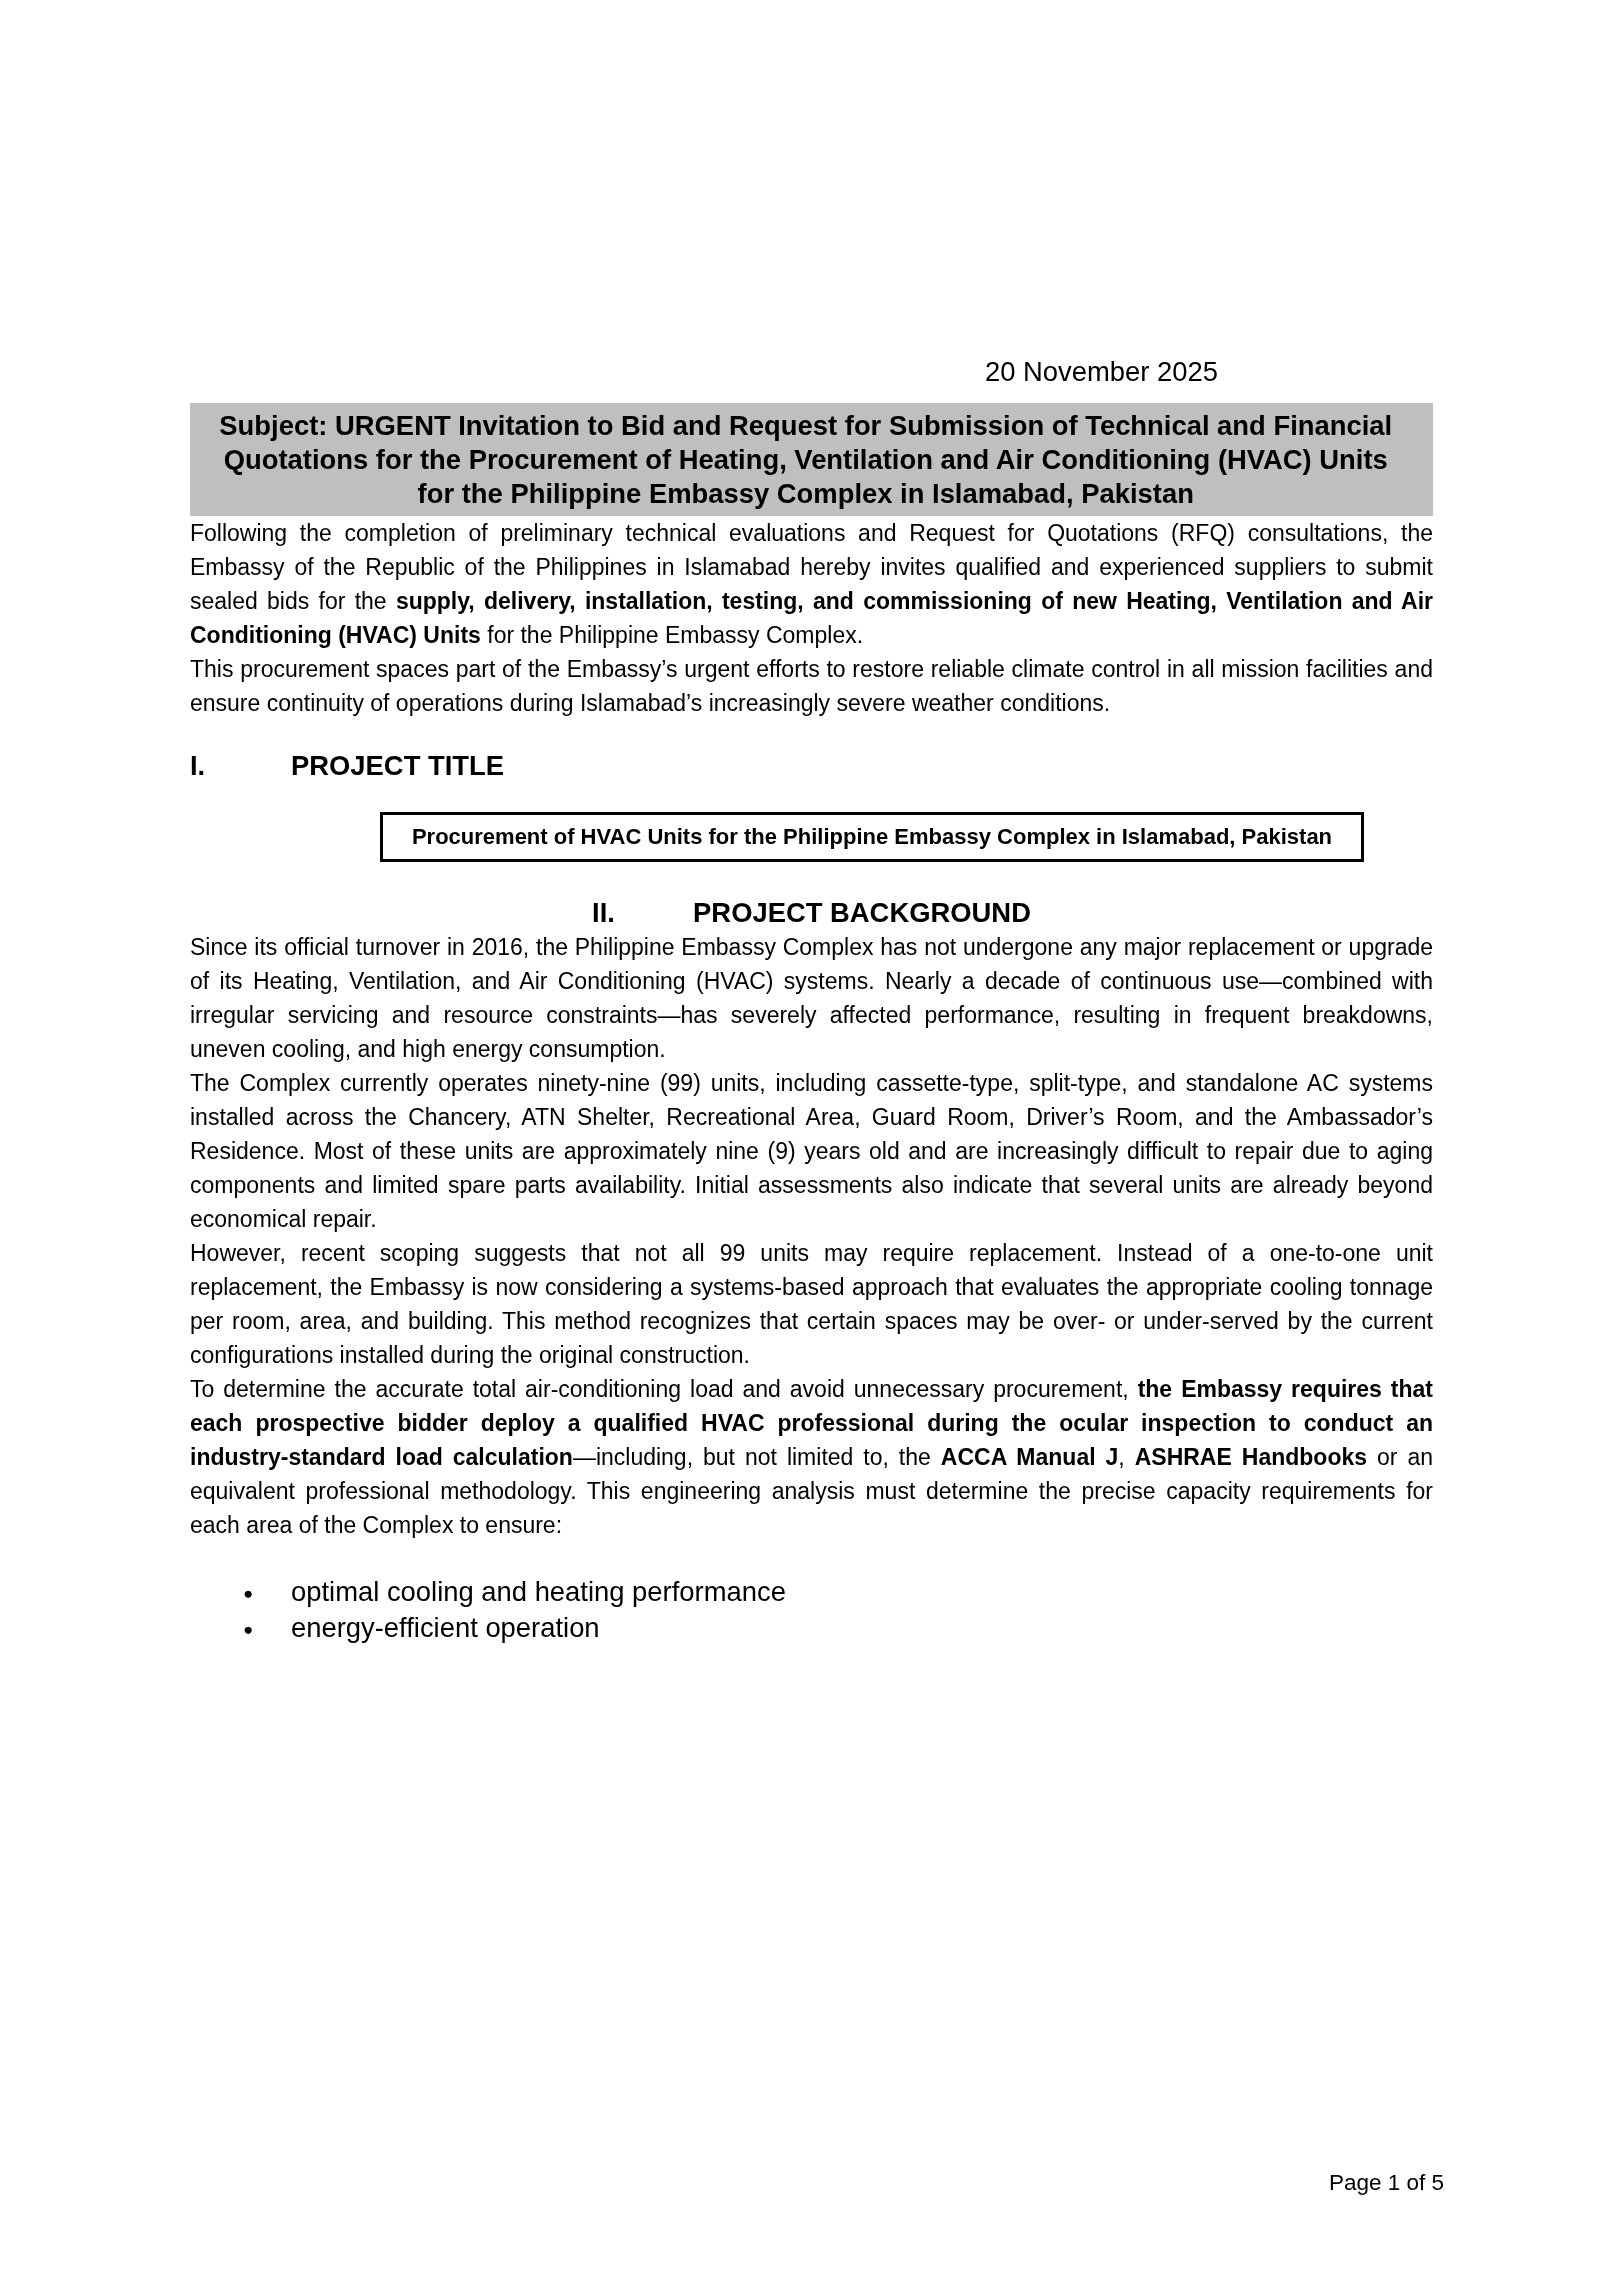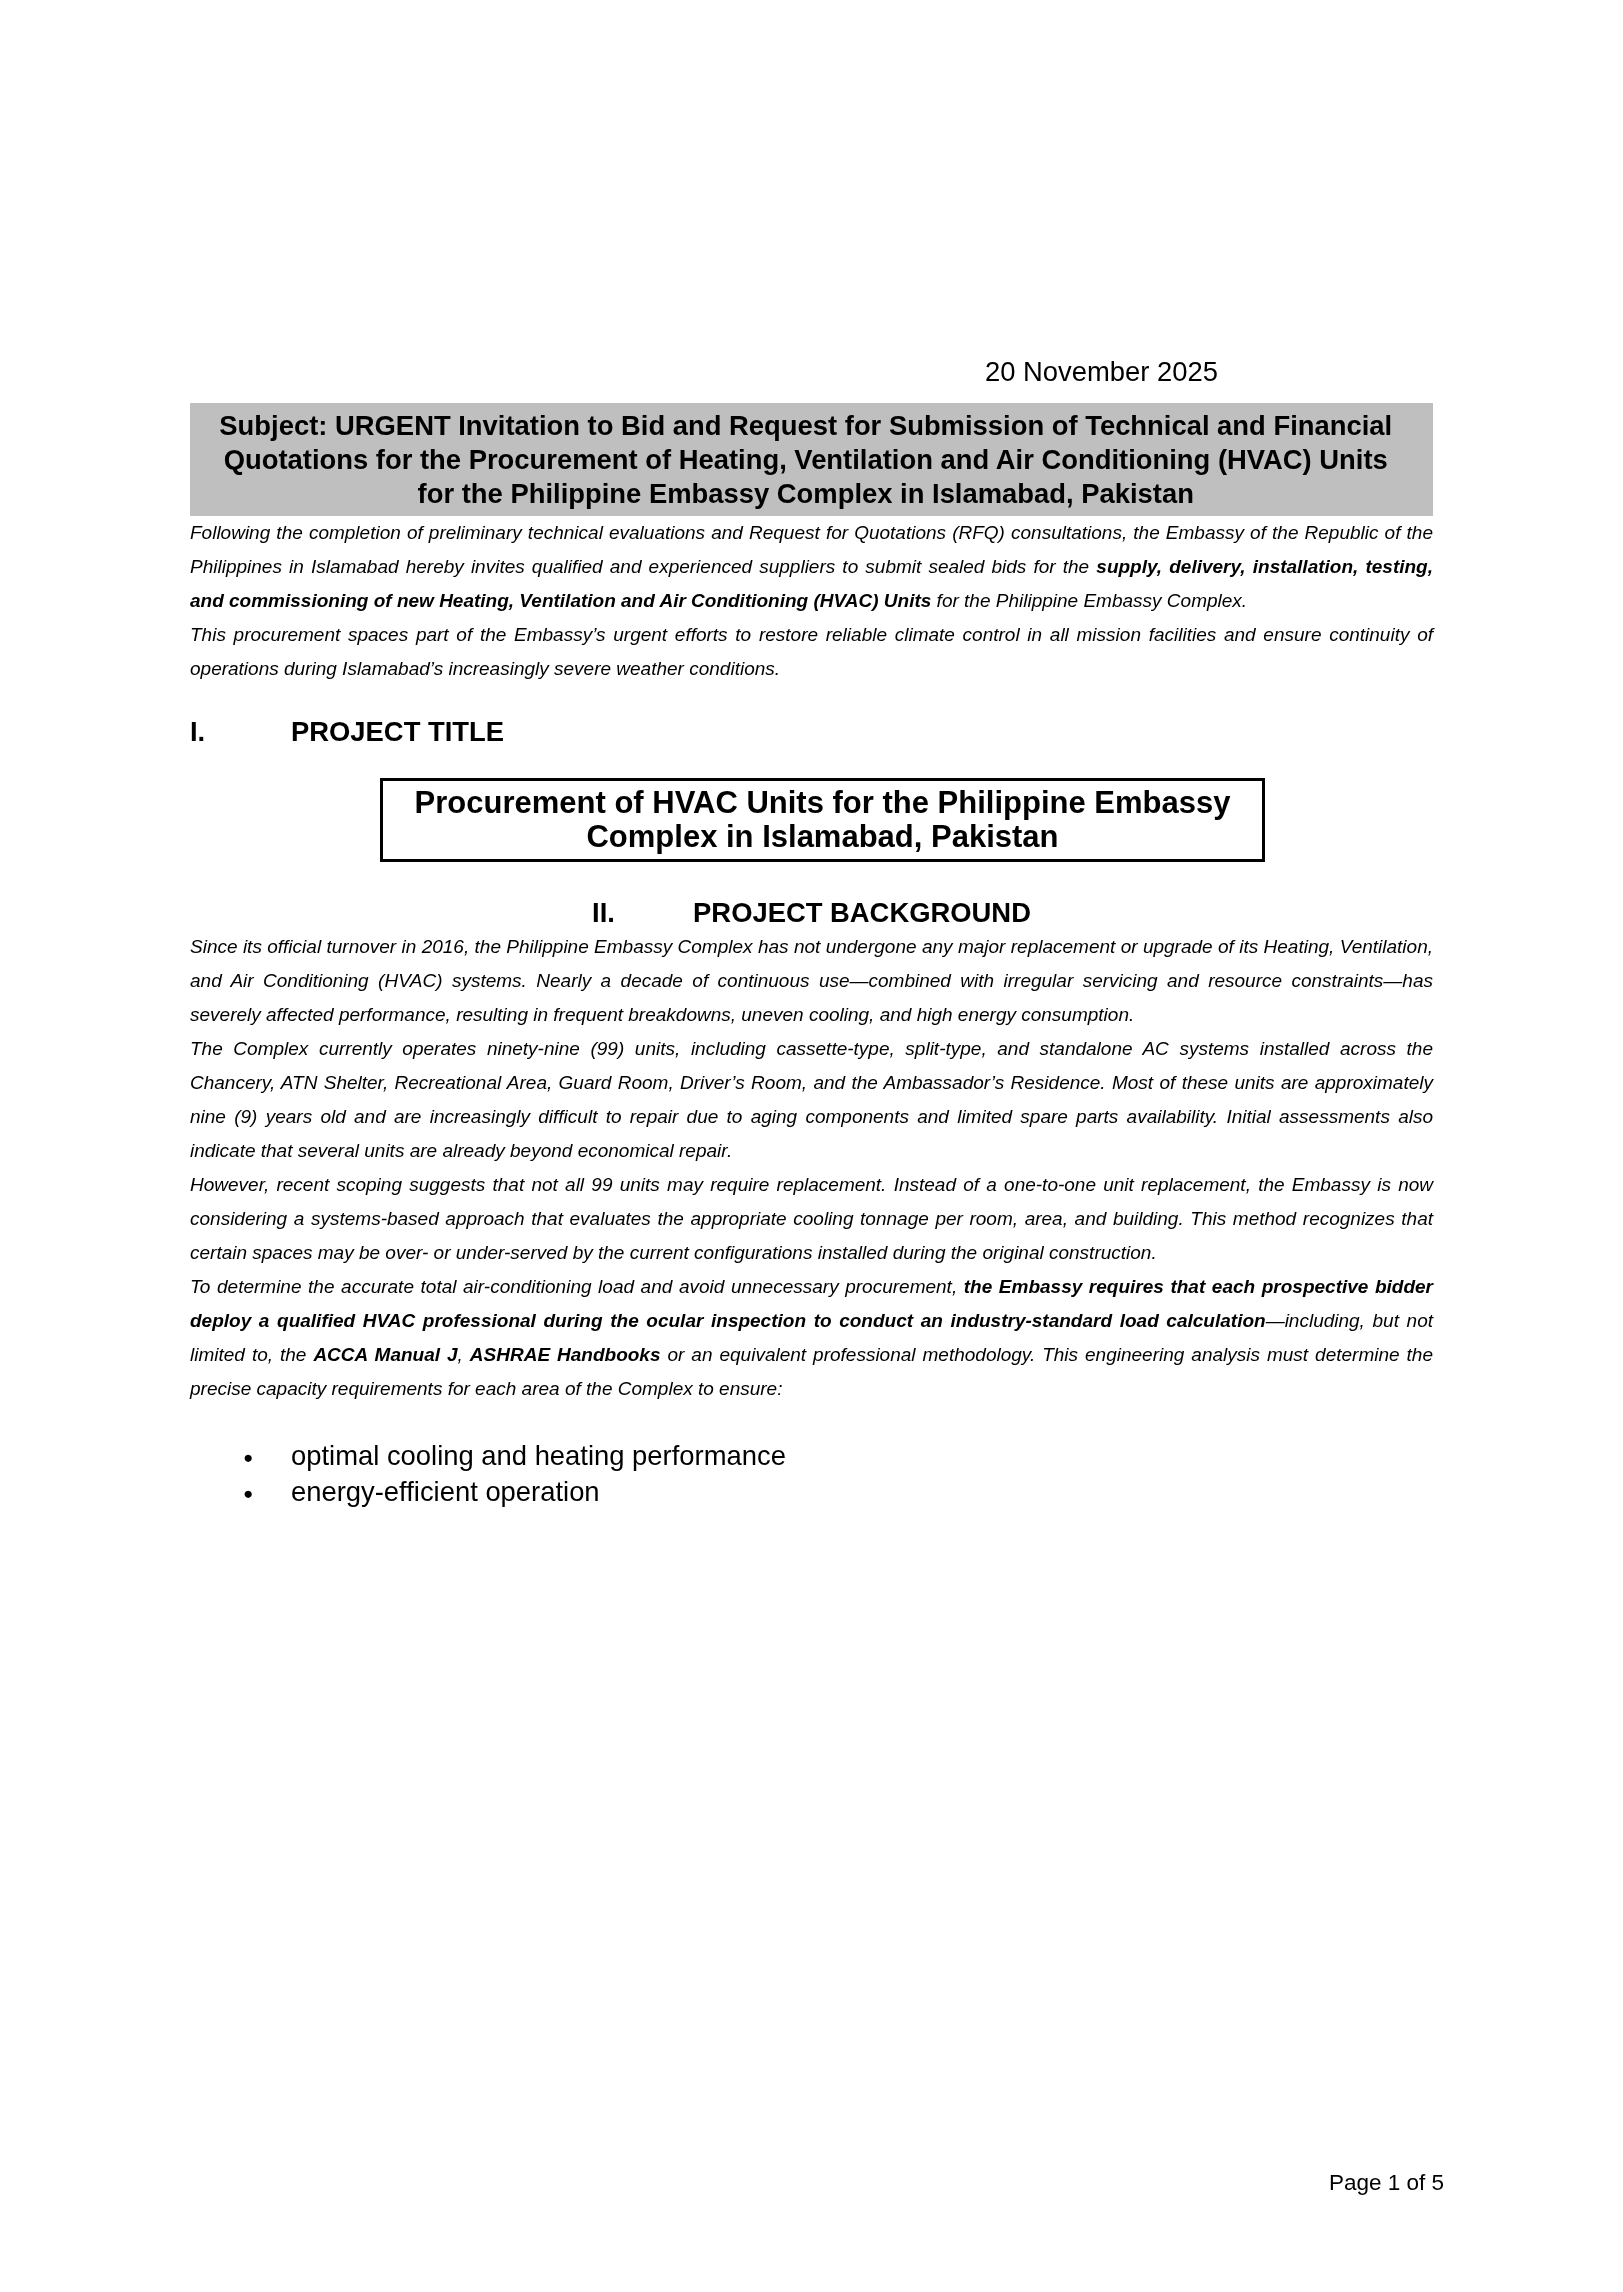--- a/index.html
+++ b/index.html
@@ -29,50 +29,49 @@
     margin-top: 13.7px;
     background: #bfbfbf;
     font-weight: bold;
     text-align: center;
     font-size: 27.4px;
     line-height: 34px;
     padding: 5.9px 23.5px;
   }
   p.body {
     margin: 0;
-    font-size: 19px;
+    font-size: 23px;
     line-height: 34px;
     text-align: justify;
-    font-style: italic;
   }
   .p1 { margin-top: 34px; }
   .p2 { margin-top: 37px; }
   .p3 { margin-top: 29px; }
   .p4 { margin-top: 38px; }
   .p5 { margin-top: 38px; }
   .p6 { margin-top: 24.5px; }
   .heading {
     display: flex;
     font-weight: bold;
     font-size: 27.4px;
     line-height: 34px;
   }
   .heading .num { flex: none; width: 101px; }
   .h1 { margin-top: 29px; }
   .h2 { margin-top: 34px; justify-content: center; }
   .titlebox {
     box-sizing: border-box;
     margin-top: 29px;
     margin-left: 190px;
-    width: 885px;
+    width: 984px;
     border: 3.9px solid #000000;
     padding: 4.9px 9.8px;
     text-align: center;
     font-weight: bold;
-    font-size: 31px;
+    font-size: 22px;
     line-height: 34px;
   }
   .bullets { margin-top: 33px; }
   .bullet-row {
     display: flex;
     font-size: 27.4px;
     line-height: 34px;
   }
   .bullet-marker {
     flex: none;

